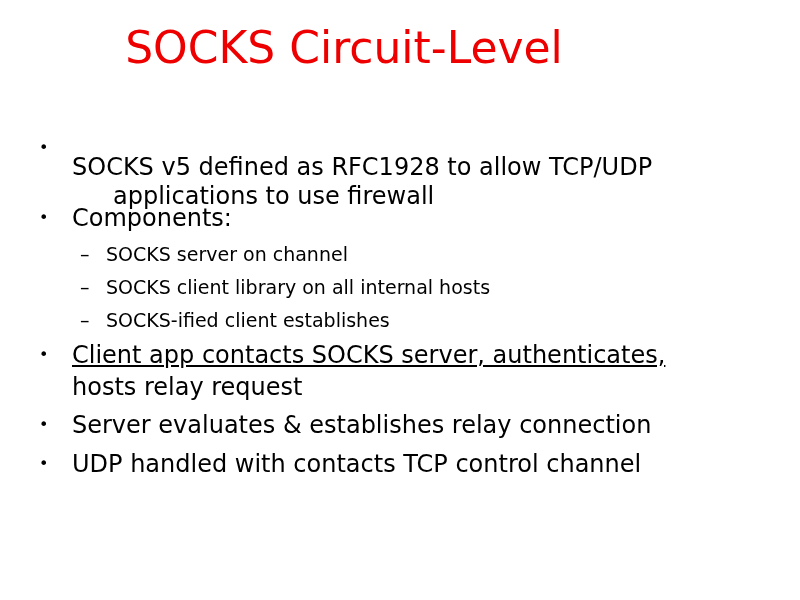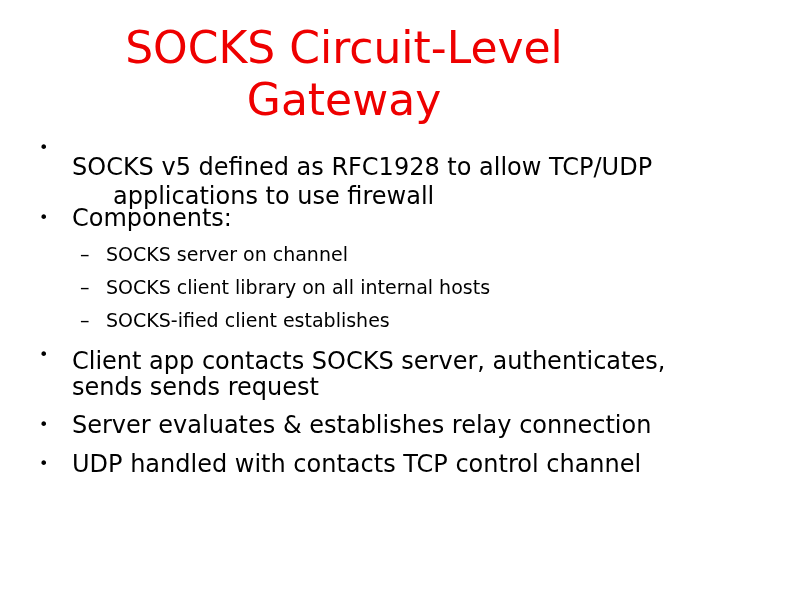--- a/index.html
+++ b/index.html
@@ -19,21 +19,20 @@
     .item .text { position: absolute; left: 72px; width: 700px; white-space: nowrap; }
     .sub { position: absolute; color: #000; font-size: 19px; line-height: 24px; }
     .sub .dash { position: absolute; left: 80px; }
     .sub .text { position: absolute; left: 106px; white-space: nowrap; }
   </style>
 </head>
 <body>
 
 <h1 class="title">
   <span class="line">SOCKS Circuit-Level</span>
-  <span class="line">Gateway</span>
 </h1>
 
 <div class="body">
 
   <div class="item" style="top:132px;">
     <span class="bullet">•</span>
     <span class="text" style="top:0;margin-top:19px;">SOCKS v5 defined as RFC1928 to allow TCP/UDP</span>
     <span class="text" style="top:48px;margin-left:41px;">applications to use firewall</span>
   </div>
 
@@ -50,22 +49,22 @@
     <span class="dash">–</span>
     <span class="text">SOCKS client library on all internal hosts</span>
   </div>
   <div class="sub" style="top:308px;">
     <span class="dash">–</span>
     <span class="text">SOCKS-ified client establishes</span>
   </div>
 
   <div class="item" style="top:339px;">
     <span class="bullet">•</span>
-    <span class="text" style="top:6px;">Client app contacts SOCKS server, authenticates,</span>
-    <span class="text" style="top:32px;">sends sends request</span>
+    <span class="text" style="top:0;text-decoration:underline;">Client app contacts SOCKS server, authenticates,</span>
+    <span class="text" style="top:32px;">hosts relay request</span>
   </div>
 
   <div class="item" style="top:409px;">
     <span class="bullet">•</span>
     <span class="text">Server evaluates &amp; establishes relay connection</span>
   </div>
 
   <div class="item" style="top:448px;">
     <span class="bullet">•</span>
     <span class="text">UDP handled with contacts TCP control channel</span>

